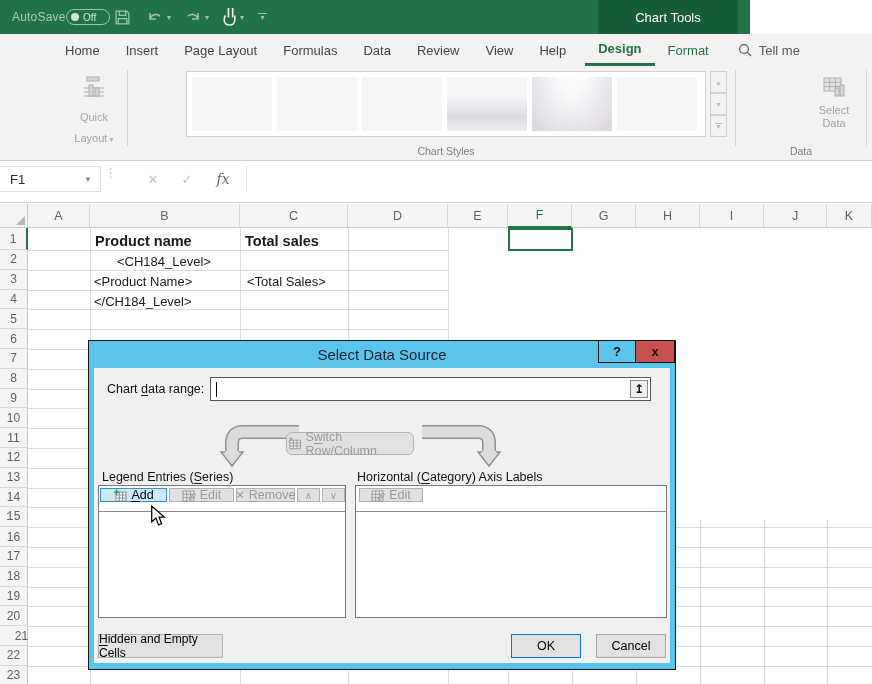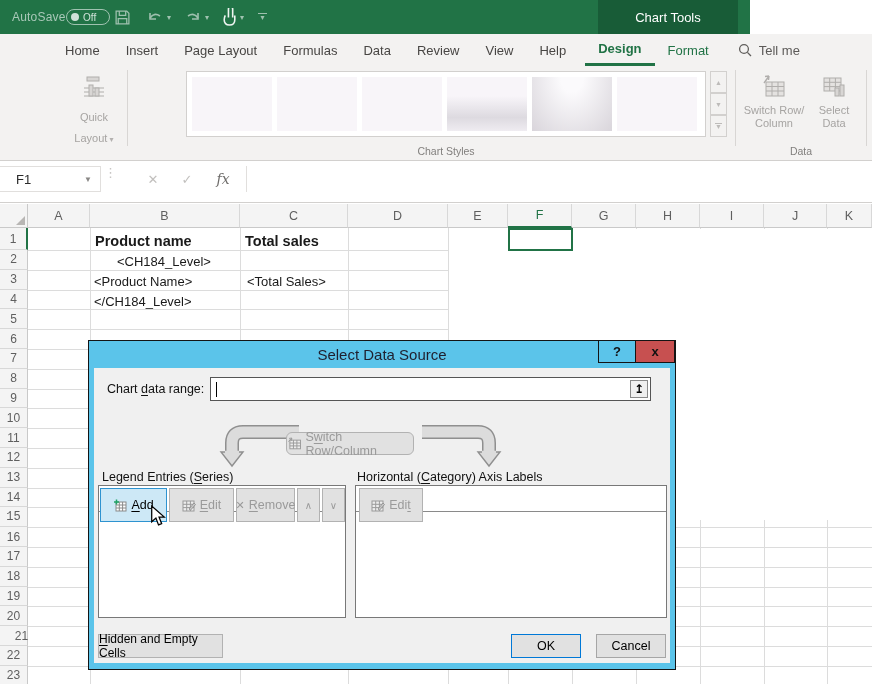--- a/index.html
+++ b/index.html
@@ -43,21 +43,21 @@
   .style-tile { width:80px; height:54px; background:#f8f5f9; flex:none; }
   .style-tile.t4 { background:linear-gradient(180deg,#f8f5f9 35%,#dddae0 75%,#efecf1 100%); }
   .style-tile.t5 { background:radial-gradient(ellipse at 50% 0%,#fbfafc 20%,#d9d5db 100%); }
   #gallery-scroll { left:710px; top:5px; width:17px; height:66px; display:flex; flex-direction:column; }
   .gal-btn { flex:1; border:1px solid #d2d0ce; background:#f3f2f1; color:#bdbbb9; font-size:7px;
     display:flex; align-items:center; justify-content:center; flex-direction:column; line-height:5px; }
 
   
   #formula-bar { left:0; top:161px; width:872px; height:42px; background:#fff; border-bottom:1px solid #d2d0ce; }
   #name-box { left:0; top:5px; width:101px; height:26px; background:#fff; border:1px solid #e1dfdd;
-    border-left:none; display:flex; align-items:center; font-size:13px; color:#2b2b2b; padding-left:16px; }
+    border-left:none; display:flex; align-items:center; font-size:13px; color:#2b2b2b; padding-left:10px; }
   #name-box .nb-caret { margin-left:auto; margin-right:8px; font-size:8px; color:#8a8886; }
   #fb-dots { left:104px; top:9px; color:#c8c6c4; font-size:13px; letter-spacing:0; line-height:6px; }
   .fb-btn { position:absolute; top:5px; height:26px; width:30px; display:flex; align-items:center;
     justify-content:center; font-size:13px; color:#c2c0be; }
   #fb-cancel { left:138px; } #fb-enter { left:172px; }
   #fb-fx { left:208px; font-family:"DejaVu Serif",serif; font-style:italic; color:#6e6c6a; font-size:14px; }
   #fb-divider { left:246px; top:5px; width:1px; height:26px; background:#e1dfdd; }
 
   
   #sheet { left:0; top:204px; width:872px; height:480px; background:#fff; }
@@ -102,21 +102,21 @@
   #range-collapse-btn { width:18px; height:18px; border:1px solid #8a8a8a; background:#f0f0f0;
     display:flex; align-items:center; justify-content:center; font-size:12px; font-weight:bold; color:#000; }
   .dlg-btn { position:absolute; background:#e1e1e1; border:1px solid #b2b2b2; display:flex;
     align-items:center; justify-content:center; font-size:12.5px; color:#9a9a9a; gap:4px; }
   .dlg-btn.enabled { color:#000; }
   #btn-switch { left:192px; top:64px; width:128px; height:23px;border-radius:6px; }
   .list-box { position:absolute; top:117px; background:#fff; border:1px solid #787878; }
   #list-series { left:4px; width:248px; height:133px; }
   #list-axis { left:261px; width:312px; height:133px; }
   .list-strip { position:absolute; left:0; top:0; width:100%; height:26px; border-bottom:1px solid #8a8a8a; }
-  .strip-btn { position:absolute; top:2px; height:34px; background:#e1e1e1; border:1px solid #b2b2b2;
+  .strip-btn { position:absolute; top:2px; height:14px; background:#e1e1e1; border:1px solid #b2b2b2;
     display:flex; align-items:center; justify-content:center; font-size:12.5px; color:#9a9a9a; gap:4px; }
   #btn-add { left:1px; width:67px; background:#cde8f6; border:1px solid #2e93d0; color:#000; }
   #btn-edit { left:70px; width:65px; }
   #btn-remove { left:137px; width:59px; }
   #btn-up { left:198px; width:23px; font-size:10px; }
   #btn-down { left:223px; width:23px; font-size:10px; }
   #btn-edit-axis { left:3px; width:64px; }
   #btn-hidden { left:4px; top:266px; width:125px; height:24px; font-size:12px; }
   #btn-ok { left:417px; top:266px; width:70px; height:24px; border:1px solid #0078d7; }
   #btn-cancel { left:502px; top:266px; width:70px; height:24px; border:1px solid #a6a6a6; }
@@ -220,31 +220,20 @@
       <div class="style-tile"></div>
     </div>
     <div id="gallery-scroll" class="abs">
       <div class="gal-btn">▲</div>
       <div class="gal-btn">▼</div>
       <div class="gal-btn"><span style="width:7px;height:1px;background:#bdbbb9;"></span>▼</div>
     </div>
 
     <div class="rib-sep" style="left:735px;"></div>
 
-    <div class="big-btn" style="left:742px;width:64px;">
-      <div class="icn">
-        <svg width="30" height="28" viewBox="0 0 30 28">
-          <rect x="7" y="9" width="18" height="14" fill="#e4e2e0" stroke="#b0aeac"></rect>
-          <path d="M7 13.5 h18 M7 18 h18 M13 9 v14 M19 9 v14" stroke="#b0aeac" stroke-width="1"></path>
-          <path d="M5 10 L10 3 M10 3 l-4 .5 M10 3 l-.5 4" stroke="#b0aeac" stroke-width="1.4" fill="none"></path>
-        </svg>
-      </div>
-      <span>Switch Row/</span>
-      <span>Column</span>
-    </div>
 
     <div class="big-btn" style="left:808px;width:52px;">
       <div class="icn">
         <svg width="28" height="28" viewBox="0 0 28 28">
           <rect x="4" y="5" width="17" height="13" fill="#e4e2e0" stroke="#b0aeac"></rect>
           <path d="M4 9.3 h17 M4 13.6 h17 M9.7 5 v13 M15.4 5 v13" stroke="#b0aeac" stroke-width="1"></path>
           <rect x="15" y="15" width="4" height="8" fill="#d8d6d4" stroke="#b0aeac"></rect>
           <rect x="20" y="12" width="4" height="11" fill="#d8d6d4" stroke="#b0aeac"></rect>
         </svg>
       </div>

